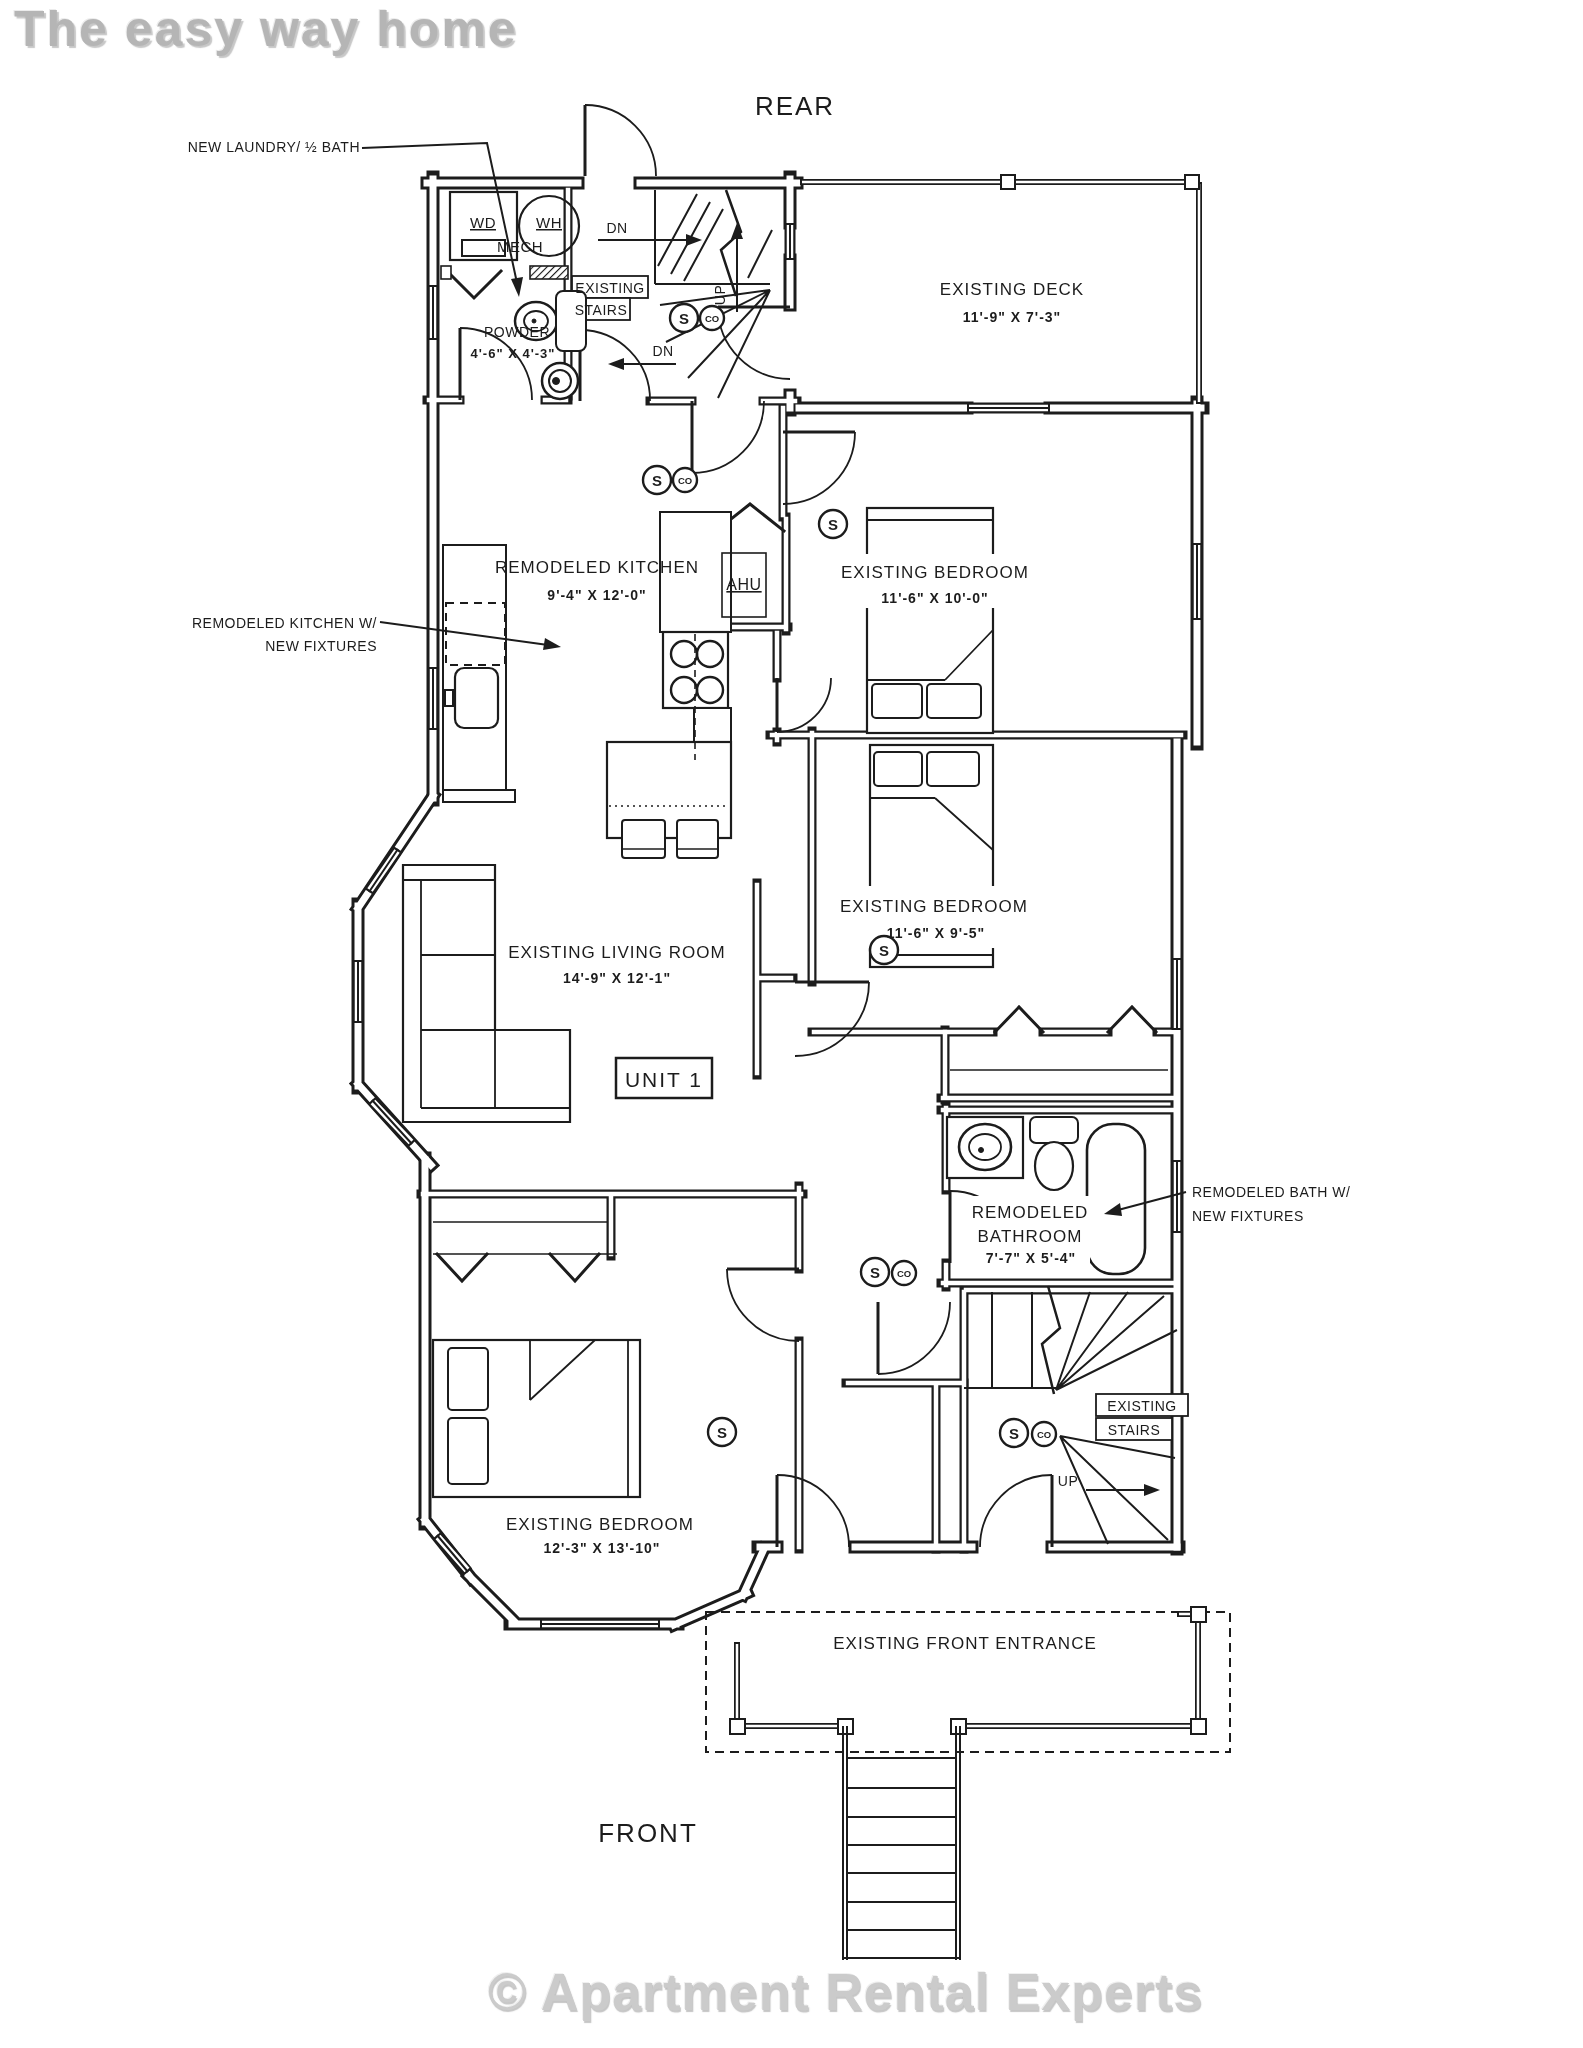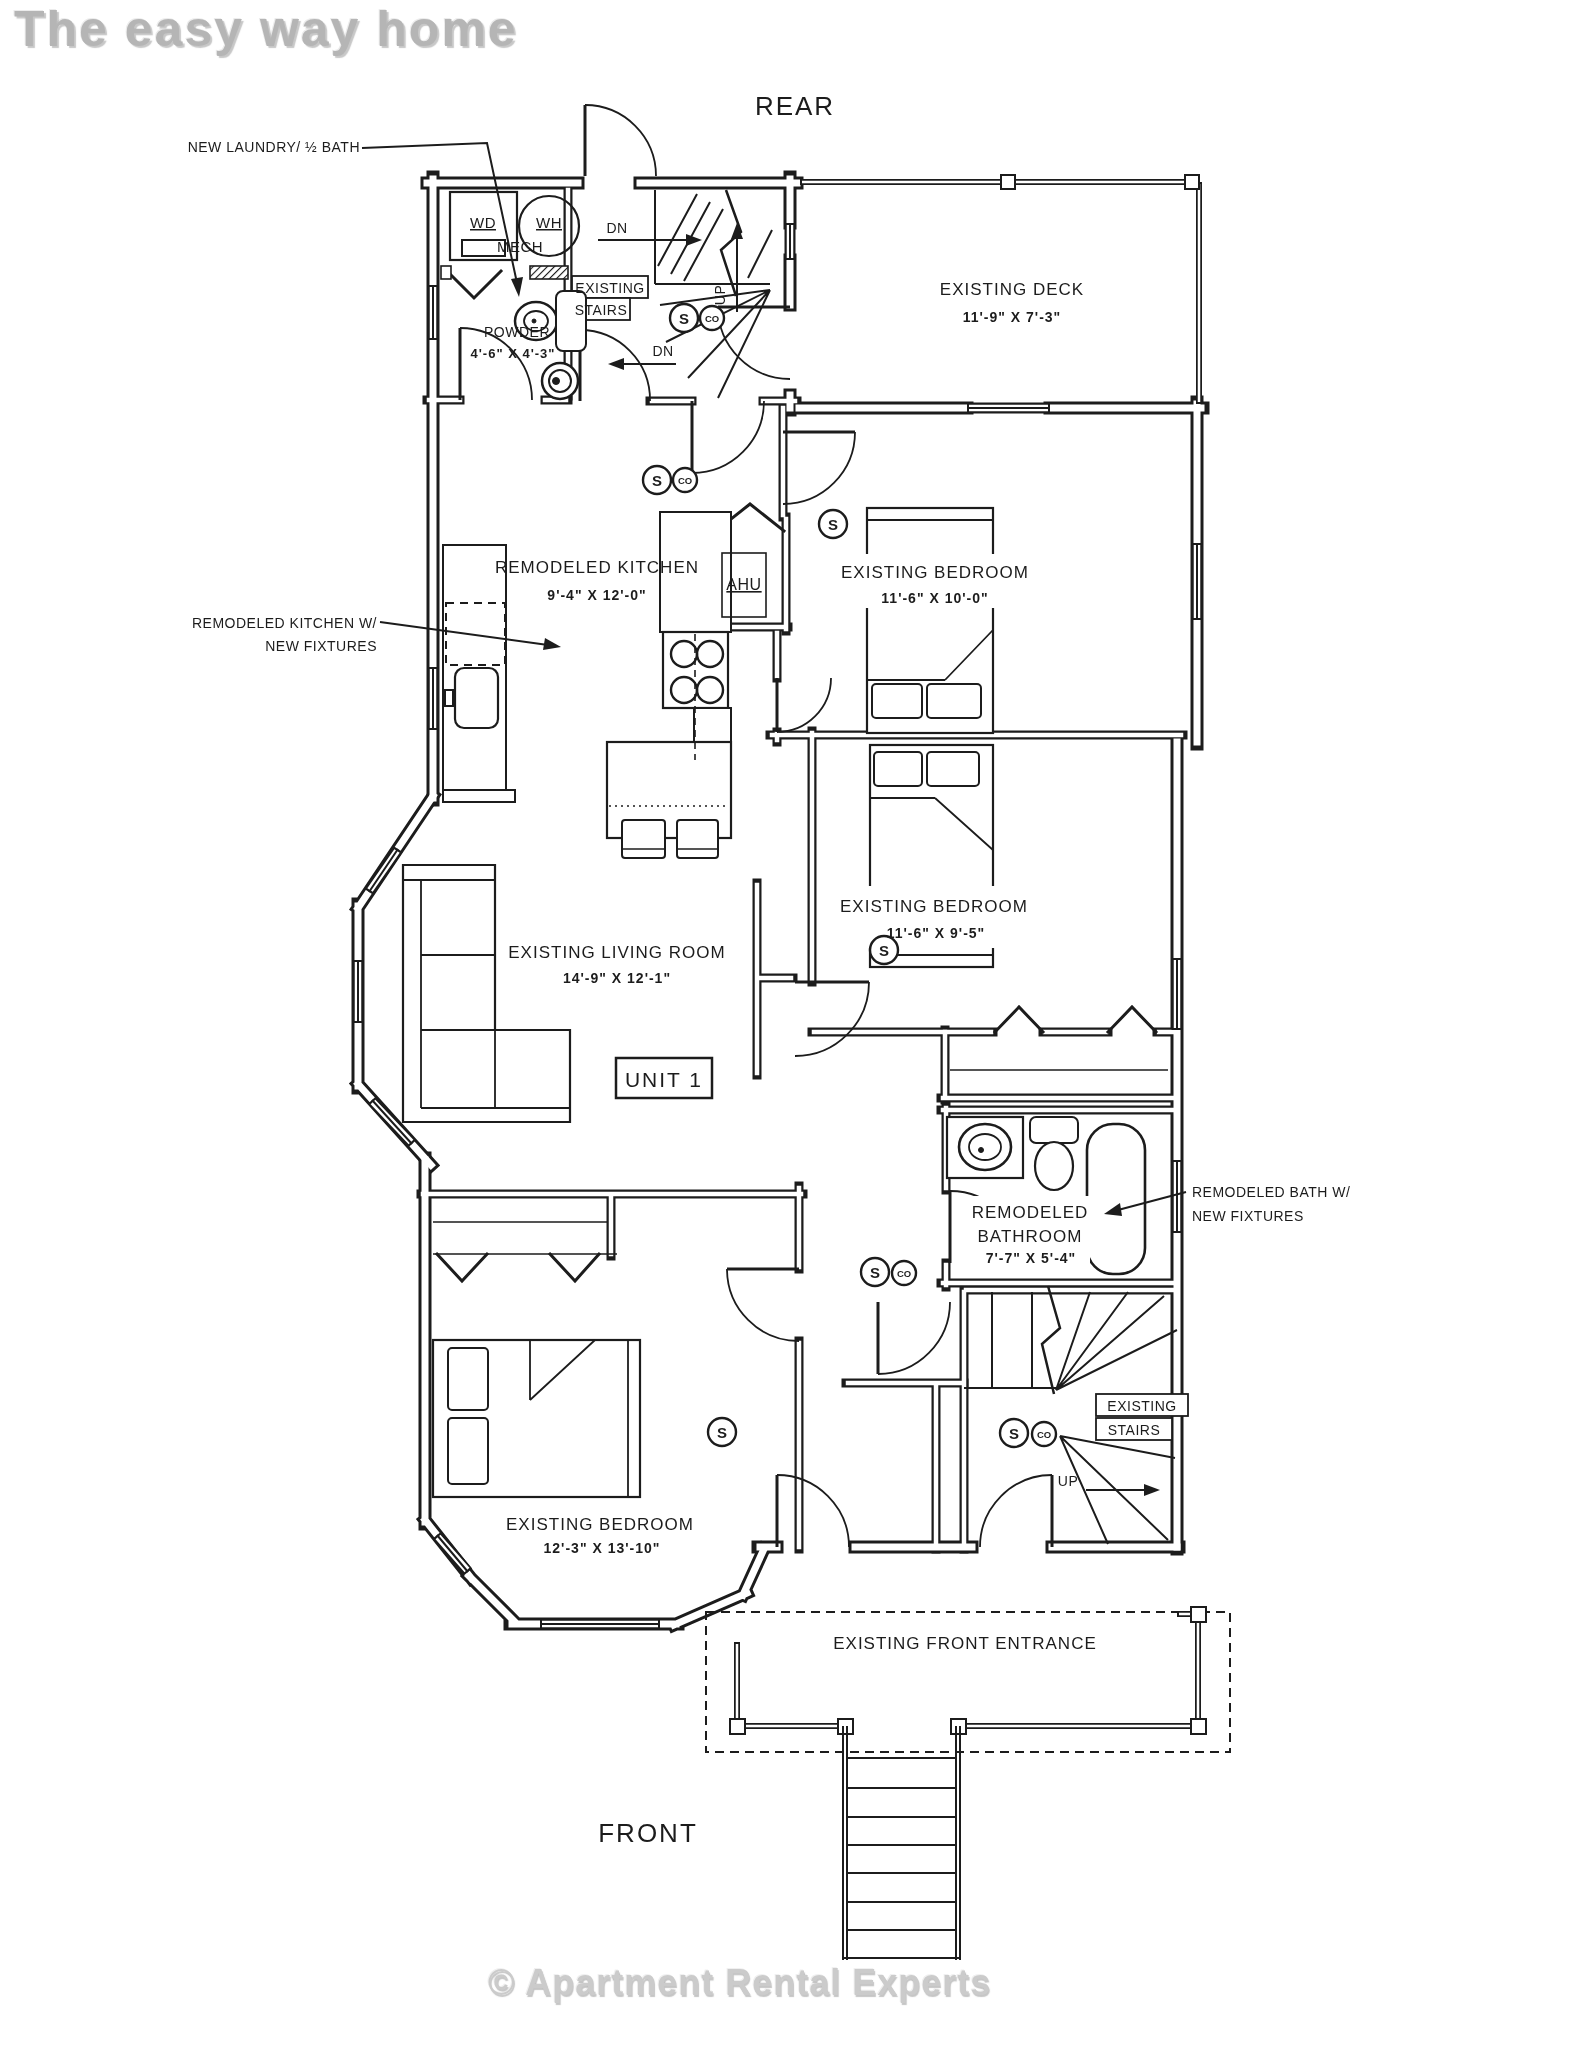--- a/index.html
+++ b/index.html
@@ -1,21 +1,21 @@
 <!DOCTYPE html>
 <html><head>
 <meta charset="utf-8">
 <style>
   html,body{margin:0;padding:0;background:#ffffff;}
   #stage{position:relative;width:1583px;height:2048px;background:#ffffff;overflow:hidden;
          font-family:"Liberation Sans",sans-serif;padding-left:12px;}
   #brand{position:absolute;left:14px;top:0px;font-size:50px;font-weight:bold;
          color:#b5b5b5;letter-spacing:2px;
          text-shadow:2px 2px 1px rgba(130,130,130,.45),-1px -1px 0 #ececec;}
-  #watermark{position:absolute;left:488px;top:1962px;font-size:36px;font-weight:bold;
+  #watermark{position:absolute;left:488px;top:1962px;font-size:52px;font-weight:bold;
          color:#cbcbcb;letter-spacing:1px;white-space:nowrap;
          text-shadow:1px 2px 1px rgba(140,140,140,.5),-1px -1px 0 #f0f0f0;}
   svg{position:absolute;left:0;top:0;}
   svg text{fill:#1c1c1c;}
   .rm{font-size:17px;letter-spacing:1px;}
   .dim{font-size:14px;font-weight:bold;letter-spacing:1px;}
   .sm{font-size:14px;letter-spacing:0.5px;}
   .big{font-size:26px;letter-spacing:2px;}
   .unit{font-size:21px;letter-spacing:2px;}
   .det{font-size:15px;font-weight:bold;}

